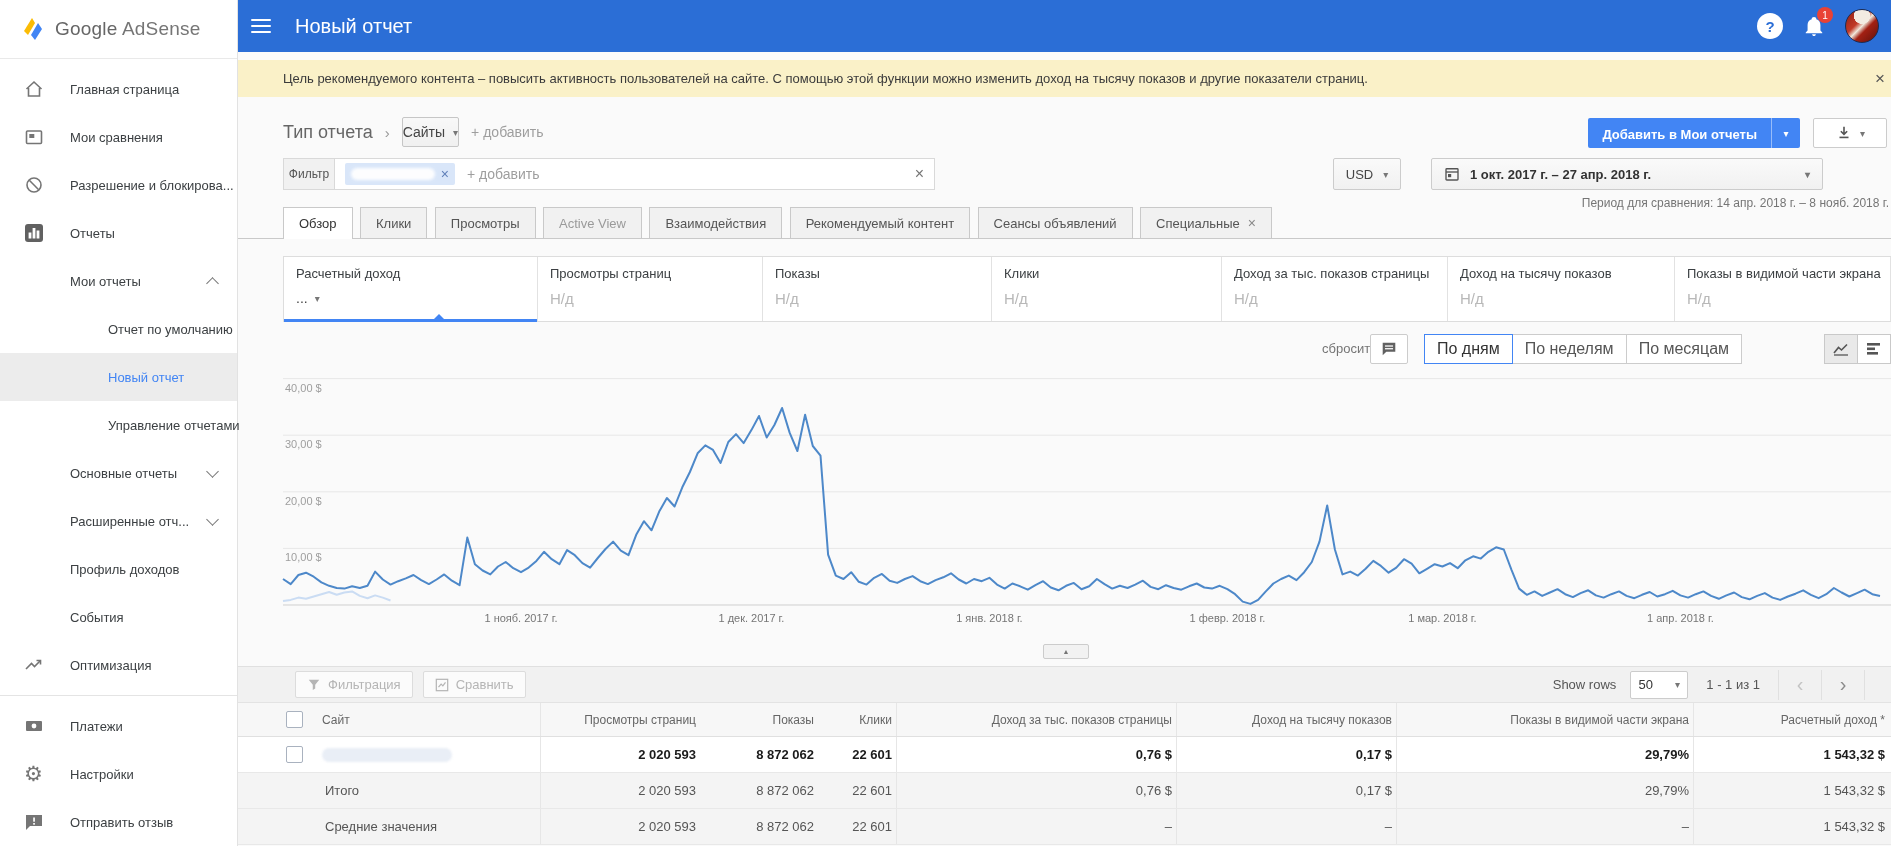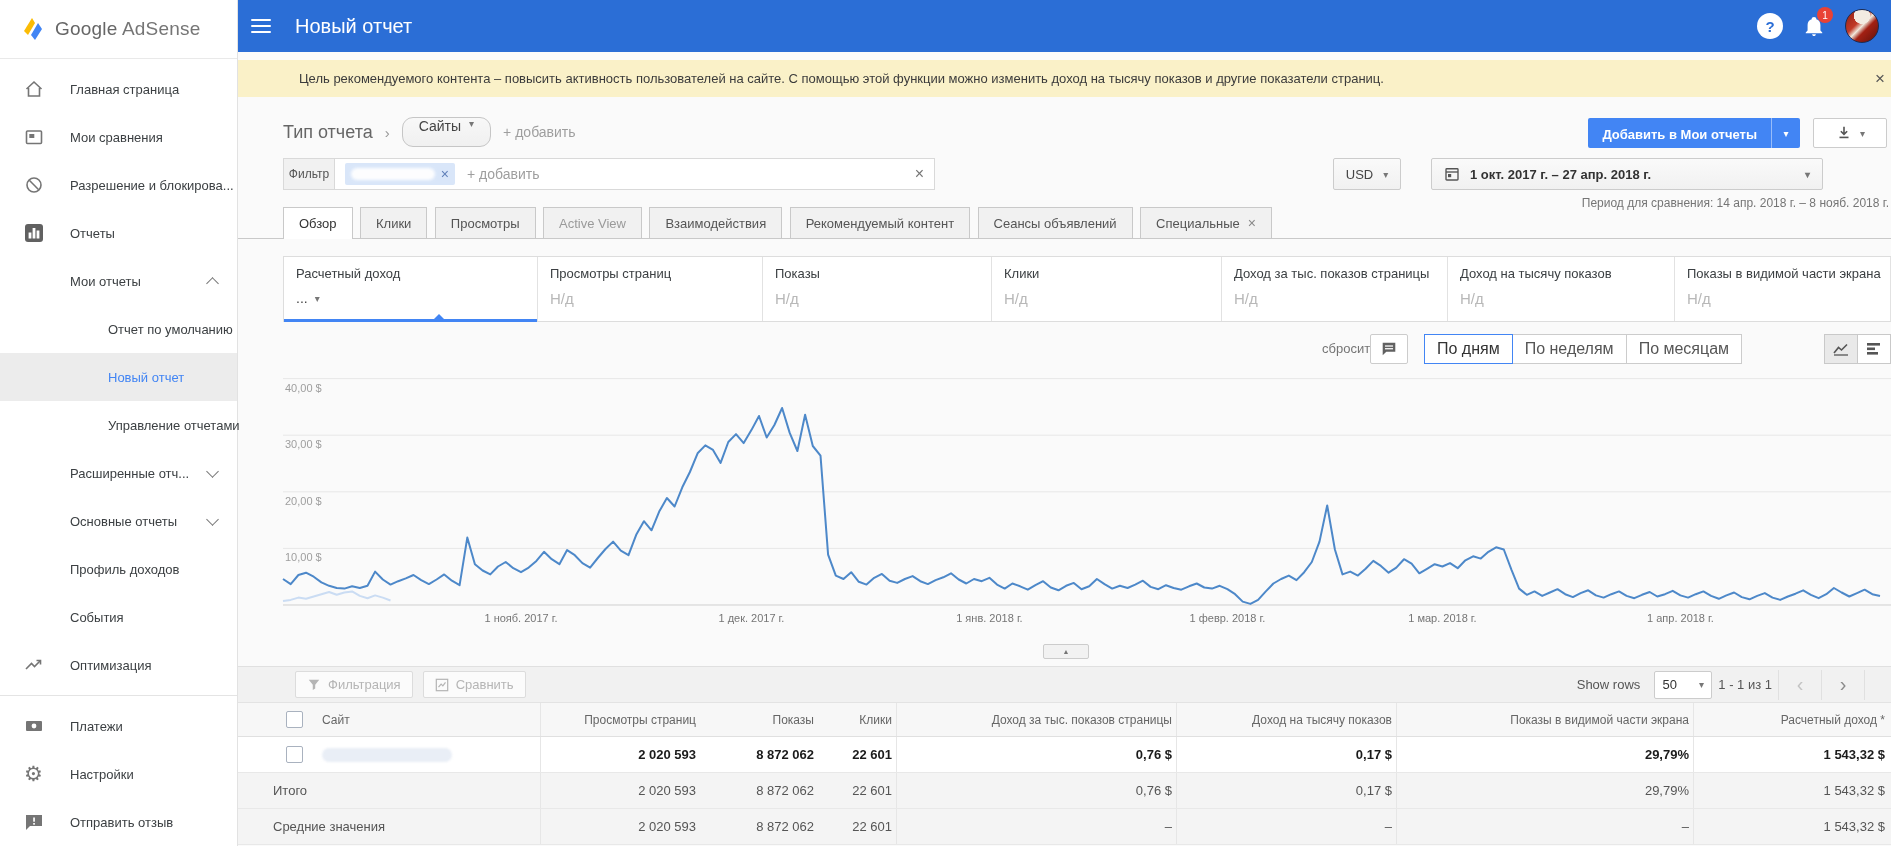--- a/index.html
+++ b/index.html
@@ -29,28 +29,28 @@
   .top-icons{margin-left:auto;display:flex;align-items:center;gap:20px;padding-right:12px}
   .help-circle{width:26px;height:26px;border-radius:50%;background:#fff;color:#2b6ed6;font-weight:bold;font-size:15px;display:flex;align-items:center;justify-content:center;cursor:pointer}
   .bell-wrap{position:relative;cursor:pointer}
   .badge{position:absolute;top:-7px;right:-8px;background:#e94235;color:#fff;font-size:10px;min-width:16px;height:16px;border-radius:8px;display:flex;align-items:center;justify-content:center}
   .avatar{width:34px;height:34px;border-radius:50%;background:
     radial-gradient(circle at 50% 18%,#f3ece2 0 26%,transparent 27%),
     linear-gradient(135deg,#8e1f14 0%,#c23a27 38%,#f0e8dc 50%,#a32013 62%,#5e120b 100%);
     border:1px solid #1d2b52;box-sizing:border-box;cursor:pointer}
   
   .main{position:absolute;left:237px;top:0;width:1654px;height:846px;overflow:hidden}
-  .notice{position:absolute;top:60px;left:0;right:0;height:37px;background:#faf1c8;font-size:13px;color:#3b3b3b;line-height:37px;padding-left:62px;box-sizing:border-box;white-space:nowrap}
+  .notice{position:absolute;top:60px;left:0;right:0;height:37px;background:#faf1c8;font-size:13px;color:#3b3b3b;line-height:37px;padding-left:46px;box-sizing:border-box;white-space:nowrap}
   .notice-close{position:absolute;right:6px;top:0;font-size:17px;color:#555;cursor:pointer}
   
   .report-row{position:absolute;top:108px;left:0;right:0;height:48px}
   .rt-left{position:absolute;left:46px;top:0;height:48px;display:flex;align-items:center;gap:12px}
   .rt-label{font-size:18px;color:#666}
   .rt-sep{font-size:15px;color:#999}
-  .btn-gray{height:30px;padding:0 16px;background:linear-gradient(#f8f8f8,#f0f0f0);border:1px solid #c6c6c6;border-radius:11px;font-size:14px;color:#444;display:flex;align-items:flex-start;gap:8px;cursor:pointer;box-sizing:border-box}
+  .btn-gray{height:30px;padding:0 0;background:linear-gradient(#f8f8f8,#f0f0f0);border:1px solid #c6c6c6;border-radius:2px;font-size:14px;color:#444;display:flex;align-items:center;gap:8px;cursor:pointer;box-sizing:border-box}
   .caret{font-size:10px;color:#777}
   .add-dim{font-size:14px;color:#9e9e9e;cursor:pointer}
   .btn-blue{position:absolute;right:91px;top:10px;height:30px;display:flex;border-radius:2px;overflow:hidden;cursor:pointer}
   .btn-blue .mainpart{background:#4285f4;color:#fff;font-size:13px;font-weight:bold;display:flex;align-items:center;padding:16px 14px}
   .btn-blue .droppart{background:#4285f4;border-left:1px solid rgba(255,255,255,.45);width:28px;display:flex;align-items:center;justify-content:center}
   .btn-blue .droppart .caret{color:#fff}
   .btn-dl{position:absolute;right:4px;top:10px;height:30px;width:74px;background:#fff;border:1px solid #ccc;border-radius:2px;display:flex;align-items:center;justify-content:center;gap:7px;cursor:pointer;box-sizing:border-box}
   
   .filter-row{position:absolute;top:158px;left:0;right:0;height:34px}
   .f-label{position:absolute;left:46px;top:0;width:52px;height:32px;background:#f1f1f1;border:1px solid #d9d9d9;box-sizing:border-box;font-size:12px;color:#555;display:flex;align-items:center;justify-content:center}
@@ -97,35 +97,35 @@
   .cmpline{fill:none;stroke-width:2;stroke-linejoin:round}
   
   .collapse-btn{position:absolute;top:644px;left:806px;width:46px;height:15px;background:#f2f2f2;border:1px solid #ccc;border-radius:2px;box-sizing:border-box;display:flex;align-items:center;justify-content:center;font-size:7px;color:#757575;cursor:pointer}
   
   .table-block{position:absolute;top:666px;left:0;width:1654px;background:#fff;border-top:1px solid #e0e0e0}
   .toolbar{height:36px;background:#f1f1f1;border-bottom:1px solid #e3e3e3;display:flex;align-items:center;padding-left:58px;box-sizing:border-box}
   .tb-btn{height:27px;box-sizing:border-box;padding:0 11px;background:#fbfbfb;border:1px solid #dcdcdc;border-radius:2px;color:#b5b5b5;font-size:13px;display:flex;align-items:center;gap:7px;margin-right:10px;cursor:default}
   .tb-right{margin-left:auto;display:flex;align-items:center;padding-right:26px}
   .showrows{font-size:13px;color:#555;margin-right:14px}
   .rows-select{width:58px;height:28px;box-sizing:border-box;border:1px solid #ccc;border-radius:2px;background:#fff;font-size:13px;color:#333;display:flex;align-items:center;justify-content:center;gap:22px;cursor:pointer}
-  .range{font-size:13px;color:#555;margin:0 6px}
+  .range{font-size:13px;color:#555;margin:0 18px}
   .pag-btn{width:42px;height:30px;display:flex;align-items:center;justify-content:center;font-size:20px;border-left:1px solid #e0e0e0;cursor:pointer}
   .pag-btn.prev{color:#c3c3c3}
   .pag-btn.next{color:#8a8a8a;border-right:1px solid #e0e0e0}
   .thead,.trow{display:grid;grid-template-columns:49px 36px 218px 160px 118px 78px 280px 220px 297px 196px;align-items:stretch}
   .thead{height:33px;background:#f7f7f7;border-bottom:1px solid #e0e0e0;font-size:12px;color:#666}
   .trow{height:35px;font-size:13px;color:#222;border-bottom:1px solid #e8e8e8}
   .trow.sum{background:#f4f4f4;color:#555}
   .trow.first .cell{font-weight:bold;color:#1b1b1b}
   .cell,.hcell{display:flex;align-items:center;box-sizing:border-box}
   .num{justify-content:flex-end;padding-right:4px}
   .bl{border-left:1px solid #e6e6e6}
   .cb{width:15px;height:15px;border:1px solid #a9b2bf;border-radius:2px;background:#fff;cursor:pointer}
   .site-smudge{width:130px;height:14px;border-radius:7px;background:#e9eef6;filter:blur(1px)}
-  .sum-label{grid-column:1/4;display:flex;align-items:center;padding-left:36px}
+  .sum-label{grid-column:1/4;display:flex;align-items:center;padding-left:88px}
   svg{display:block}
 </style>
 </head>
 <body>
 
 <div class="sidebar">
   <div class="logo">
     <span>
       <svg width="26" height="24" viewBox="0 0 26 24">
           <path d="M4 14 L12 1 L15 6 L8 18 Z" fill="#fbbc05"></path>
@@ -180,25 +180,25 @@
     <div class="nav-item sub">
       <span class="lbl">Отчет по умолчанию</span>
     </div>
     <div class="nav-item sub active">
       <span class="lbl">Новый отчет</span>
     </div>
     <div class="nav-item sub">
       <span class="lbl">Управление отчетами</span>
     </div>
     <div class="nav-item">
+      <span class="lbl">Основные отчеты</span>
+      <span class="chev down"></span>
+    </div>
+    <div class="nav-item">
       <span class="lbl">Расширенные отч...</span>
-      <span class="chev down"></span>
-    </div>
-    <div class="nav-item">
-      <span class="lbl">Основные отчеты</span>
       <span class="chev down"></span>
     </div>
     <div class="nav-item">
       <span class="lbl">Профиль доходов</span>
     </div>
     <div class="nav-item">
       <span class="lbl">События</span>
     </div>
     <div class="nav-item">
       <span class="icon">

